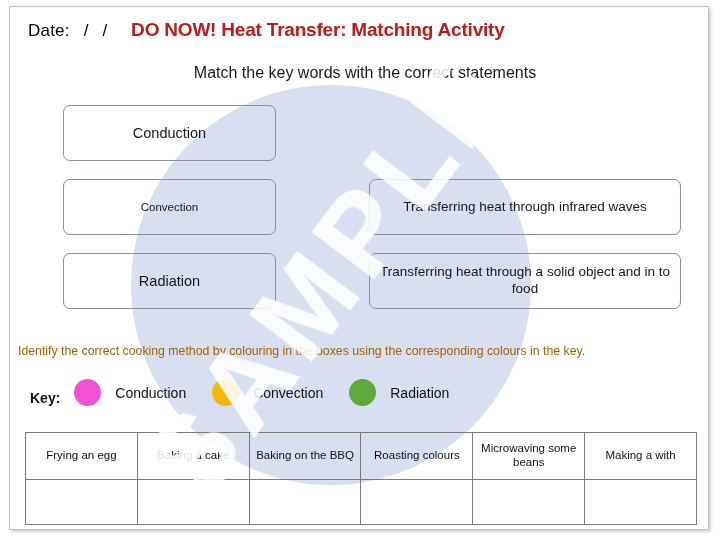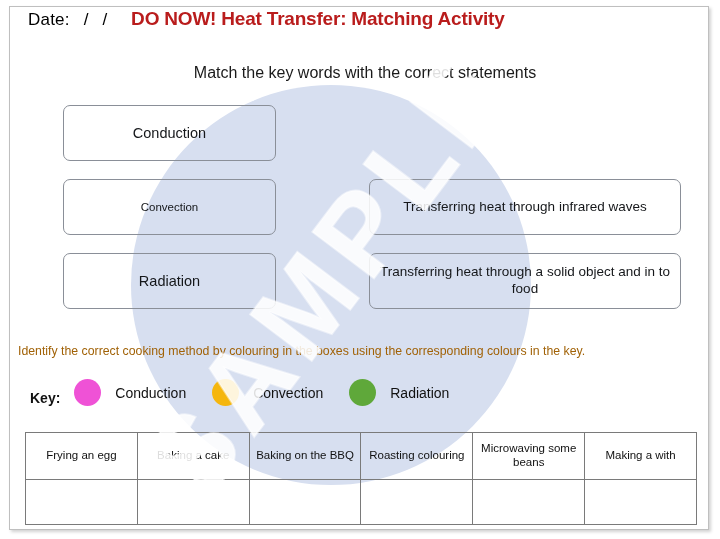--- a/index.html
+++ b/index.html
@@ -43,21 +43,21 @@
   #content {
     position: absolute;
     inset: 0;
     z-index: 2;
   }
 
   
   #header-row {
     position: absolute;
     left: 0;
-    top: 1px;
+    top: 12px;
     width: 700px;
     display: flex;
     align-items: baseline;
     padding-left: 18px;
     box-sizing: border-box;
   }
   #date-label {
     font-size: 17px;
     color: #000;
     letter-spacing: 0.2px;
@@ -255,21 +255,21 @@
         <span class="key-text">Radiation</span>
       </span>
     </div>
 
     <table id="cook-table">
       <tbody>
         <tr class="head-row">
           <td>Frying an egg</td>
           <td>Baking a cake</td>
           <td>Baking on the BBQ</td>
-          <td>Roasting colouring</td>
+          <td>Roasting colours</td>
           <td>Microwaving some beans</td>
           <td>Making a with</td>
         </tr>
         <tr class="blank-row">
           <td></td>
           <td></td>
           <td></td>
           <td></td>
           <td></td>
           <td></td>

